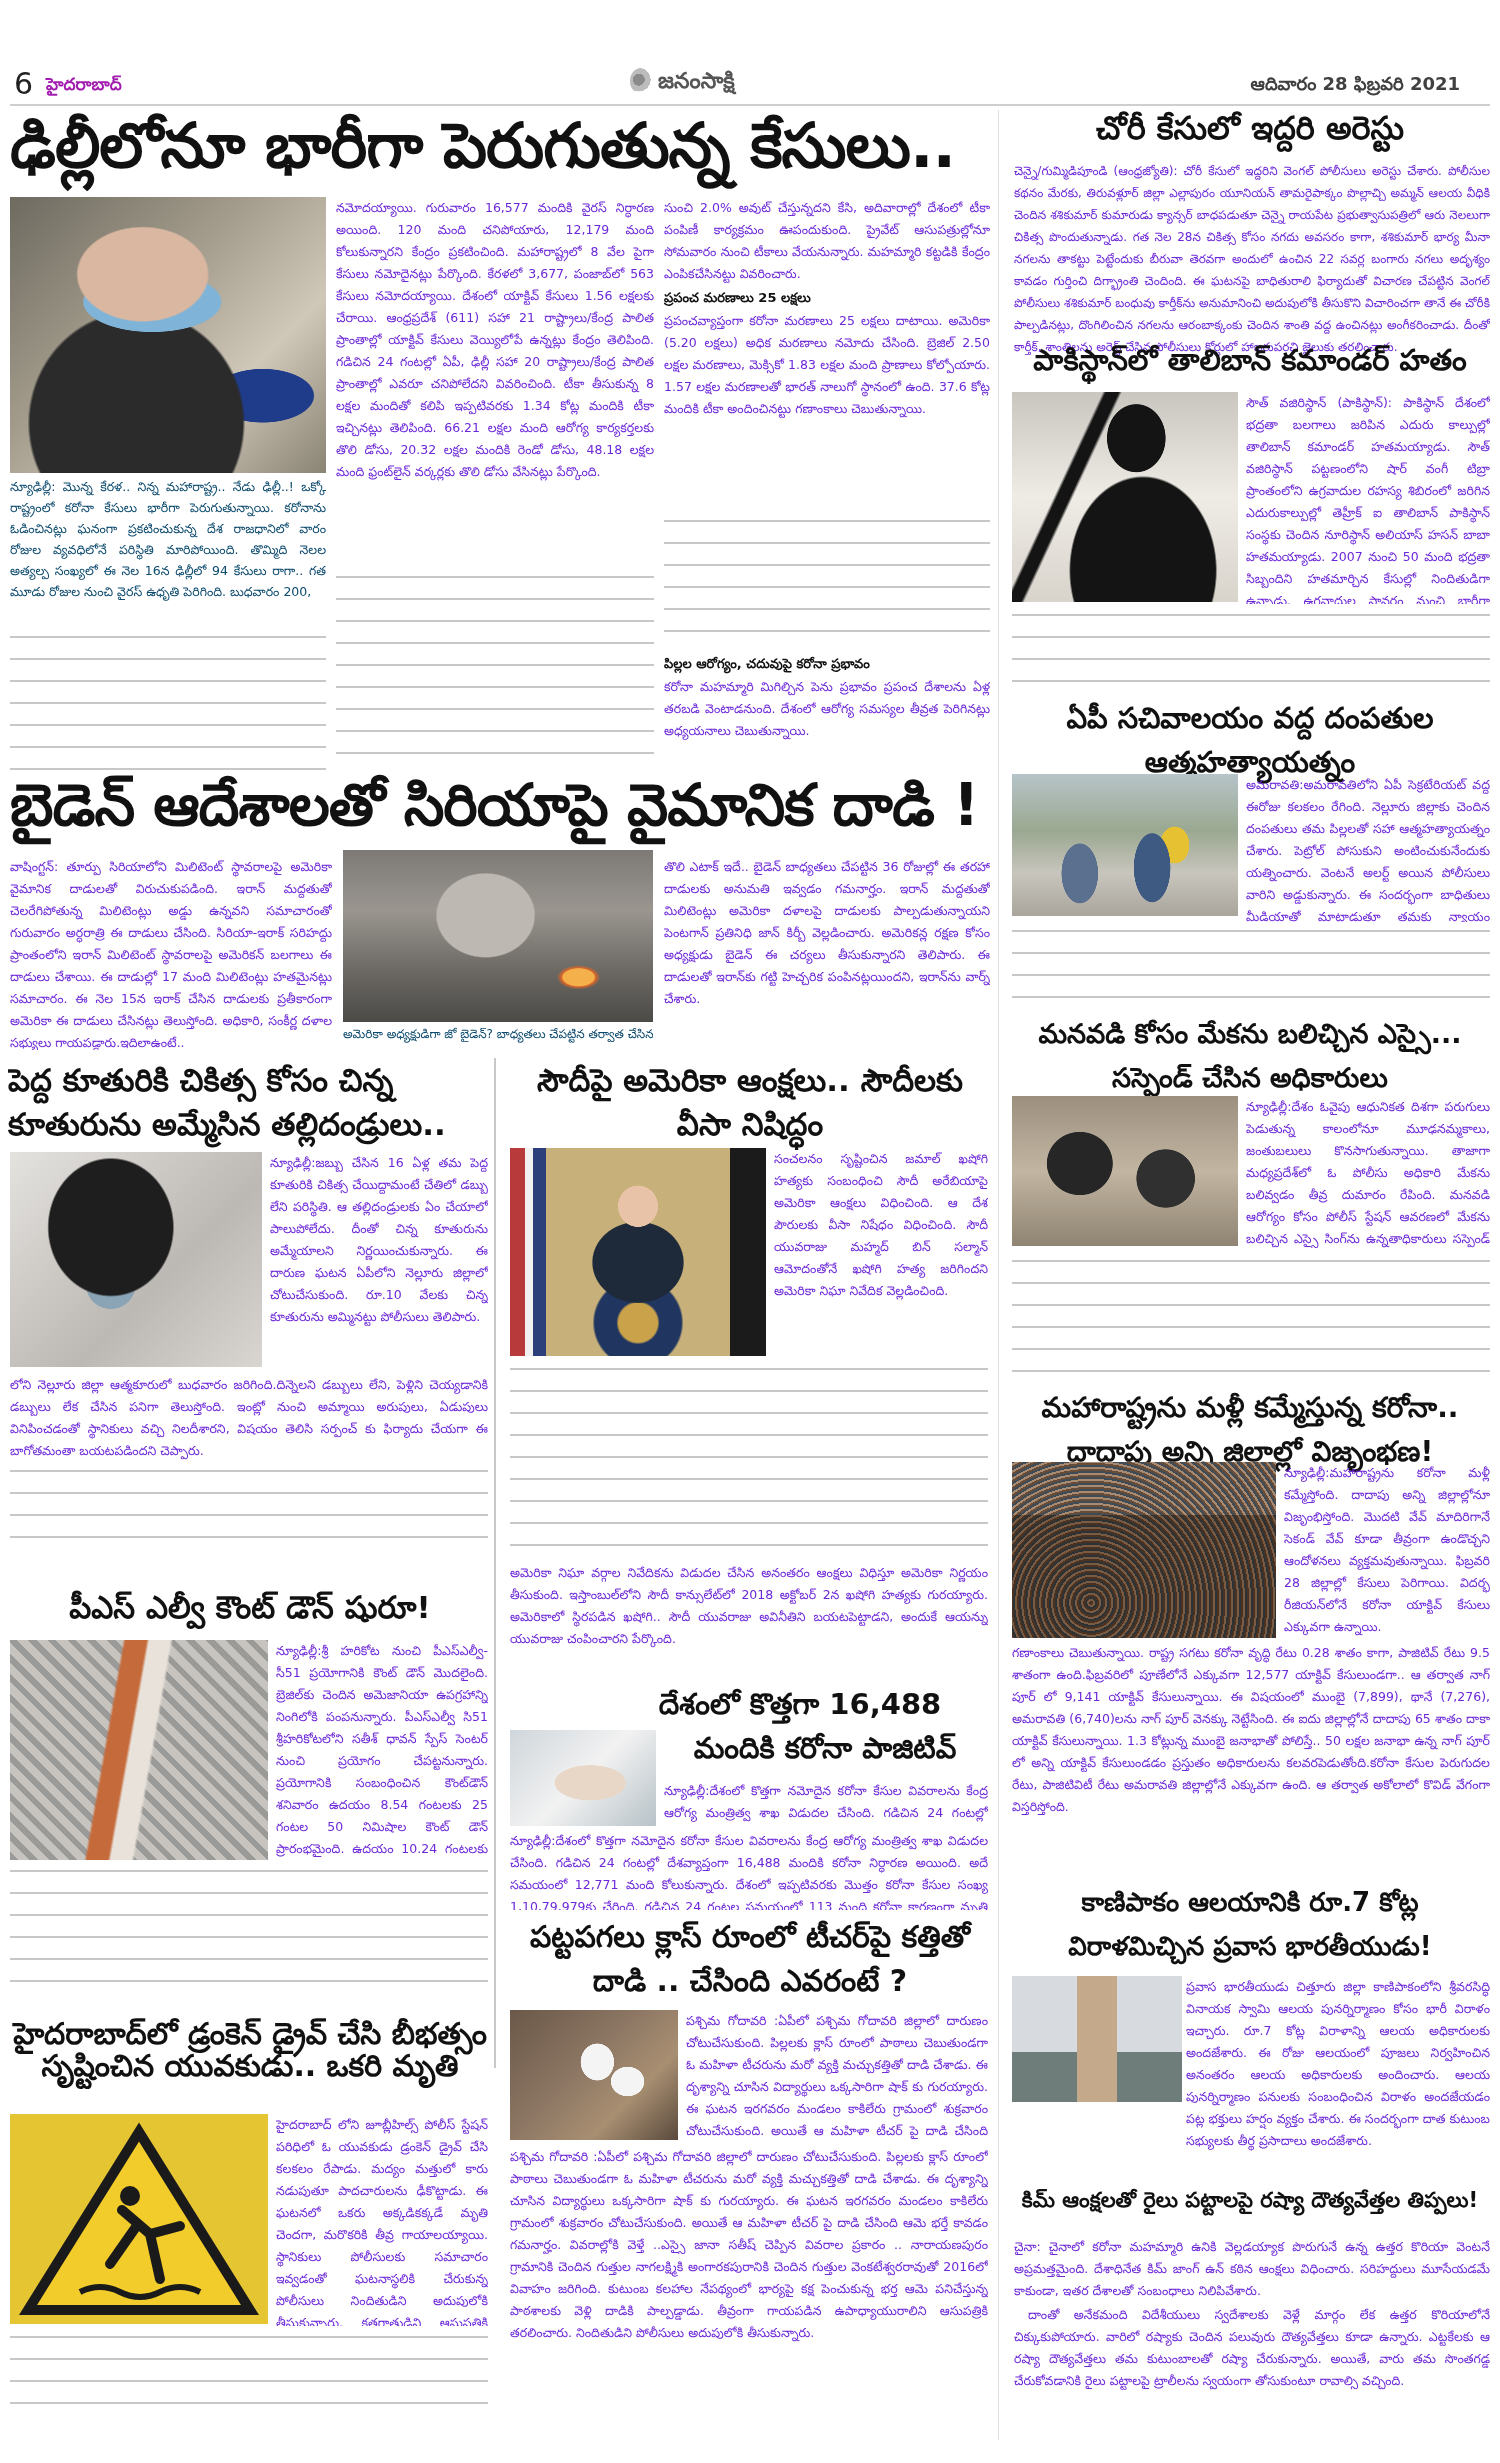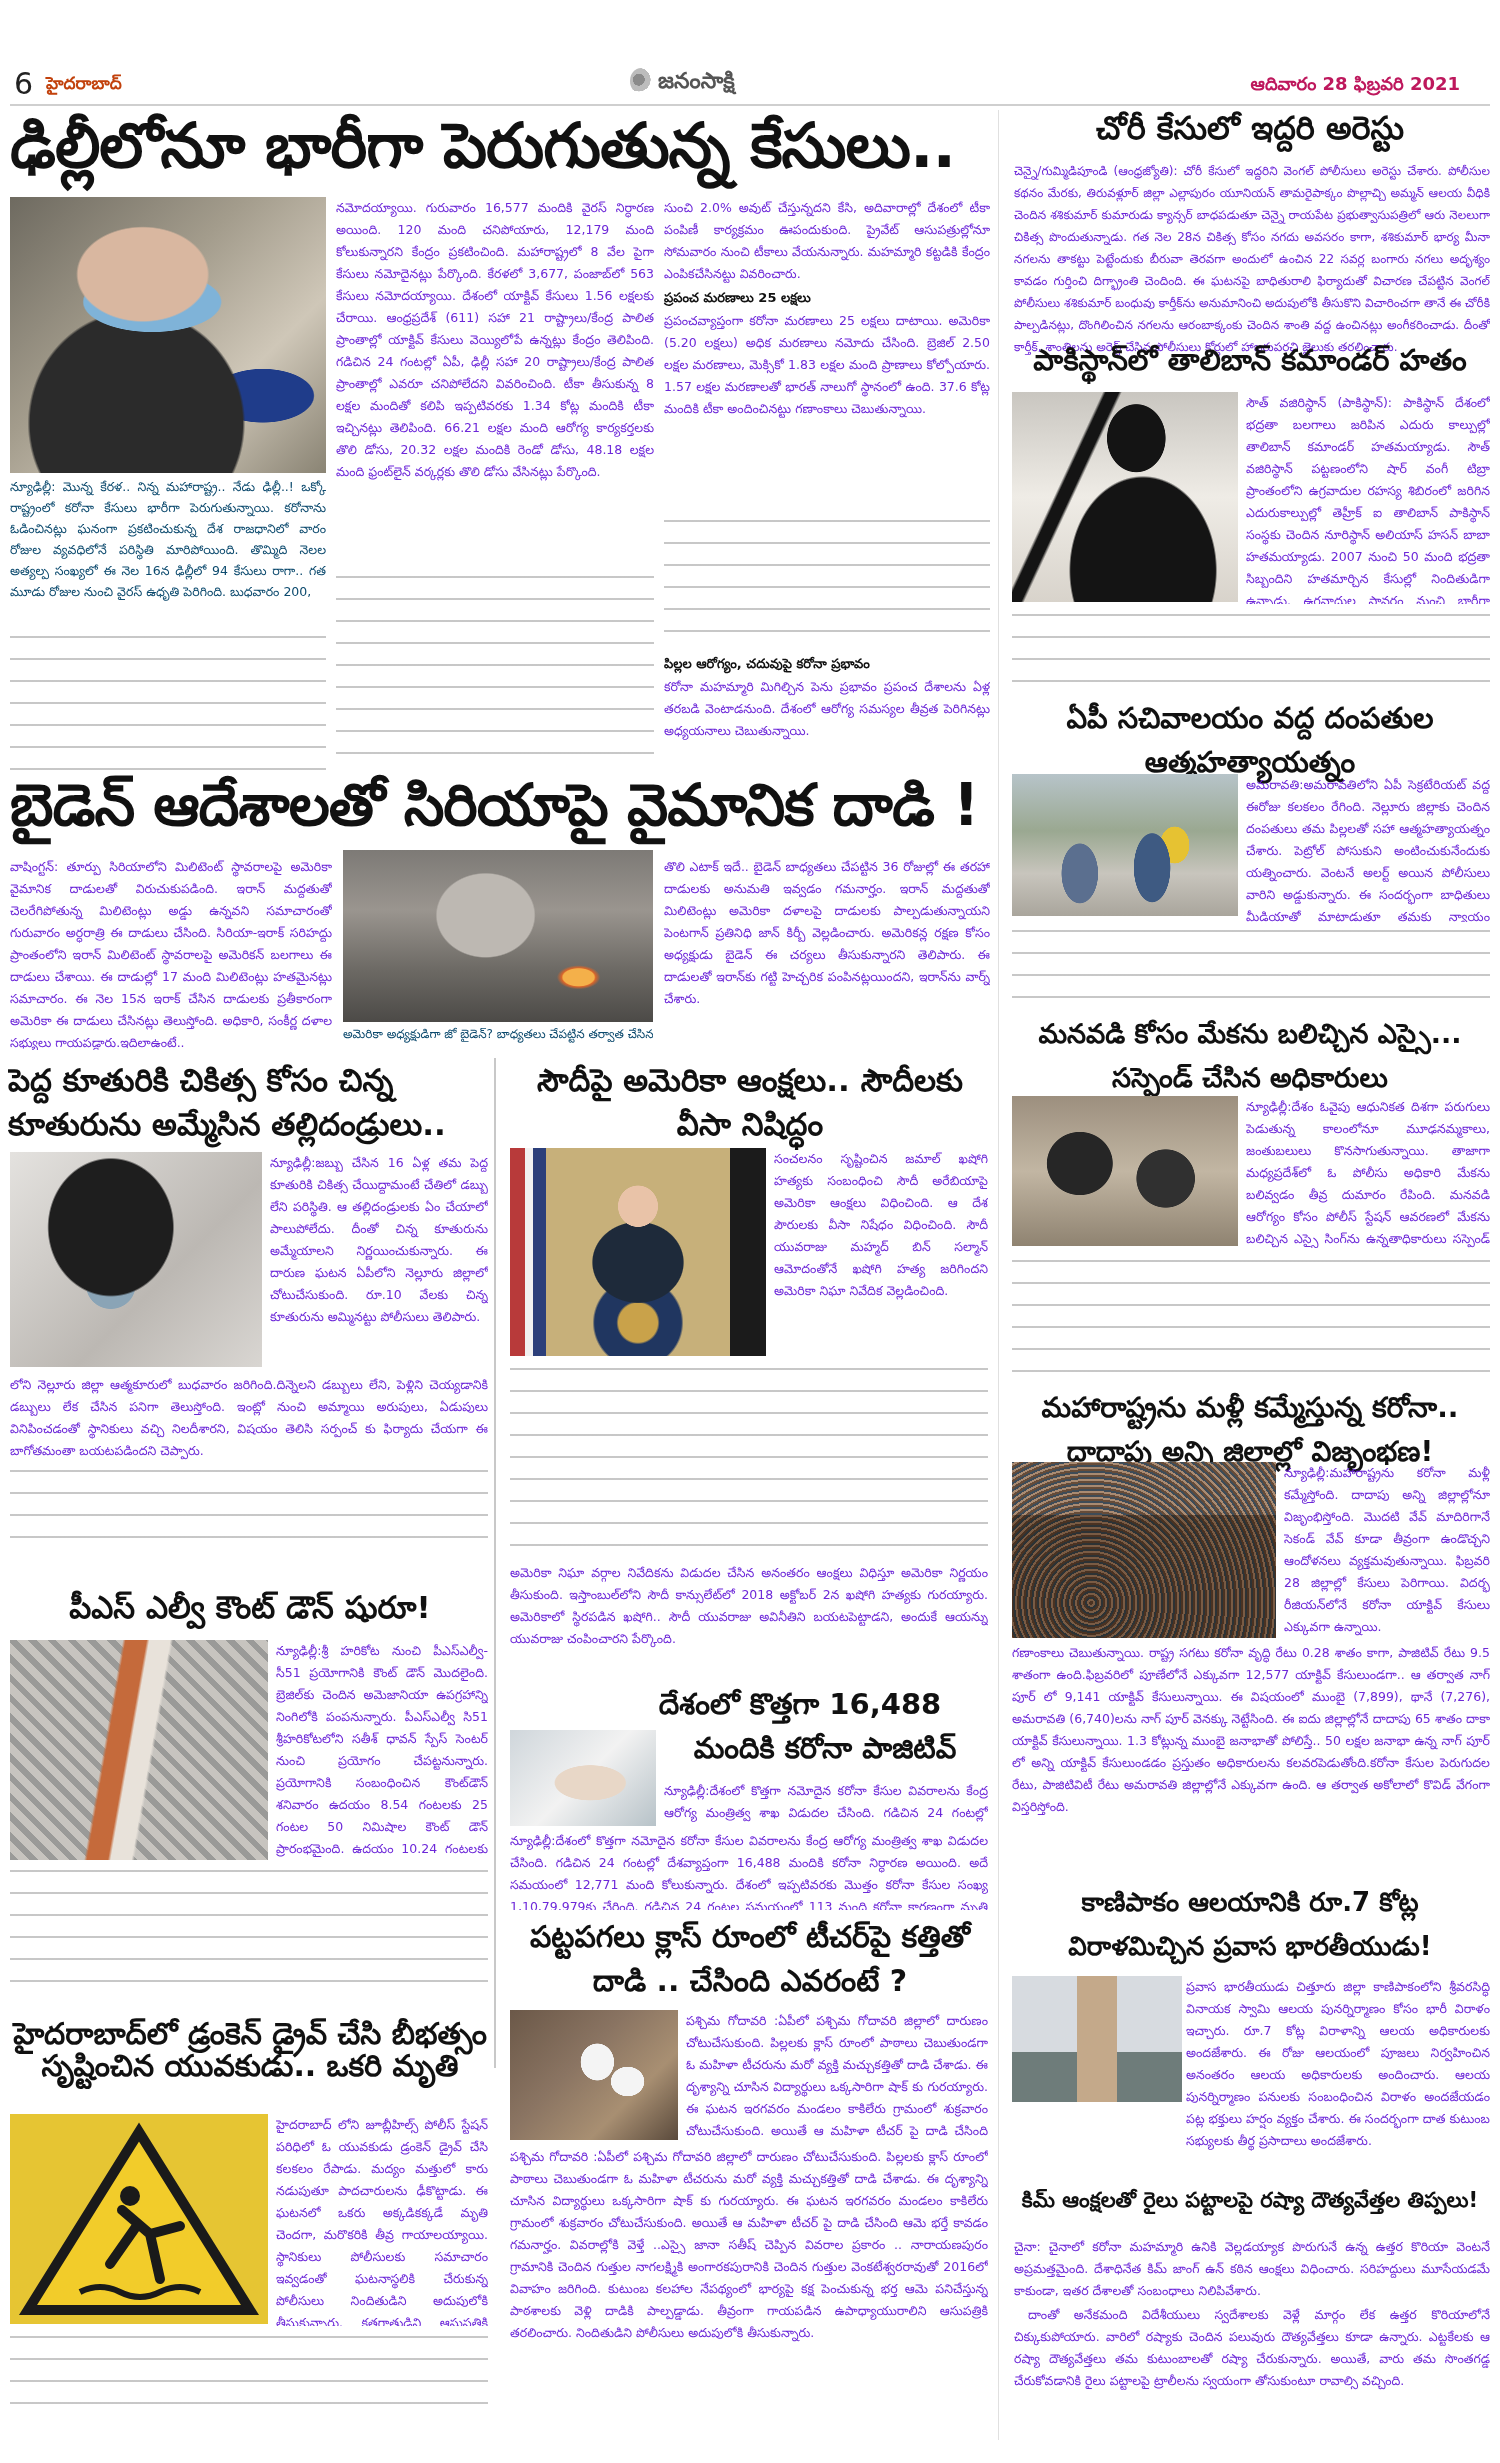--- a/index.html
+++ b/index.html
@@ -12,26 +12,26 @@
   .caption { font-size: 12.5px; line-height: 21px; color: #0c4a6e; text-align: justify; overflow: hidden; }
   .vrule { position: absolute; width: 2px; background: #c8c8c8; }
   .hrule { position: absolute; height: 1px; background: #d4d4d4; }
   .filler { background: repeating-linear-gradient(#ffffff 0 8px, #9a9a9a 8px 10px, #ffffff 10px 22px); opacity: .55; }
 </style>
 </head>
 <body>
 
 <div class="abs" style="left:0;top:0;width:1500px;height:104px;">
   <span class="abs" style="left:14px;top:66px;font-size:30px;font-family:'DejaVu Sans',sans-serif;color:#222;">6</span>
-  <span class="abs" style="left:46px;top:74px;font-size:17px;font-weight:bold;color:#c2410c;font-family:Liberation Serif, serif;">హైదరాబాద్</span>
+  <span class="abs" style="left:46px;top:74px;font-size:17px;font-weight:bold;color:#a21caf;">హైదరాబాద్</span>
   <div class="abs" style="left:630px;top:68px;display:flex;align-items:flex-start;gap:6px;">
     <span style="display:inline-block;width:22px;height:26px;background:radial-gradient(circle at 40% 45%,#8a8a8a 0 30%,#bcbcbc 31% 60%,transparent 61%);border-radius:50%;"></span>
     <span style="font-size:22px;font-weight:bold;color:#555;">జనంసాక్షి</span>
   </div>
-  <span class="abs" style="right:40px;top:73px;font-size:18px;font-weight:bold;color:#be185d;">ఆదివారం 28 ఫిబ్రవరి 2021</span>
+  <span class="abs" style="right:40px;top:73px;font-size:18px;font-weight:bold;color:#404040;">ఆదివారం 28 ఫిబ్రవరి 2021</span>
 </div>
 <div class="hrule" style="left:10px;top:104px;width:1480px;height:2px;background:#cfcfcf;"></div>
 
 <div class="abs hl" style="left:10px;top:110px;width:980px;height:86px;font-size:62px;text-align:left;letter-spacing:-1px;">ఢిల్లీలోనూ  భారీగా పెరుగుతున్న కేసులు..</div>
 
 <div class="abs photo" style="left:10px;top:197px;width:316px;height:276px;background:
      radial-gradient(ellipse 34% 28% at 42% 28%, #d9b7a0 0 60%, transparent 62%),
      radial-gradient(ellipse 24% 12% at 45% 38%, #7fb3d8 0 90%, transparent 92%),
      radial-gradient(ellipse 42% 50% at 40% 82%, #2b2b2b 0 80%, transparent 82%),
      radial-gradient(ellipse 20% 12% at 80% 72%, #1f3c8a 0 80%, transparent 82%),

